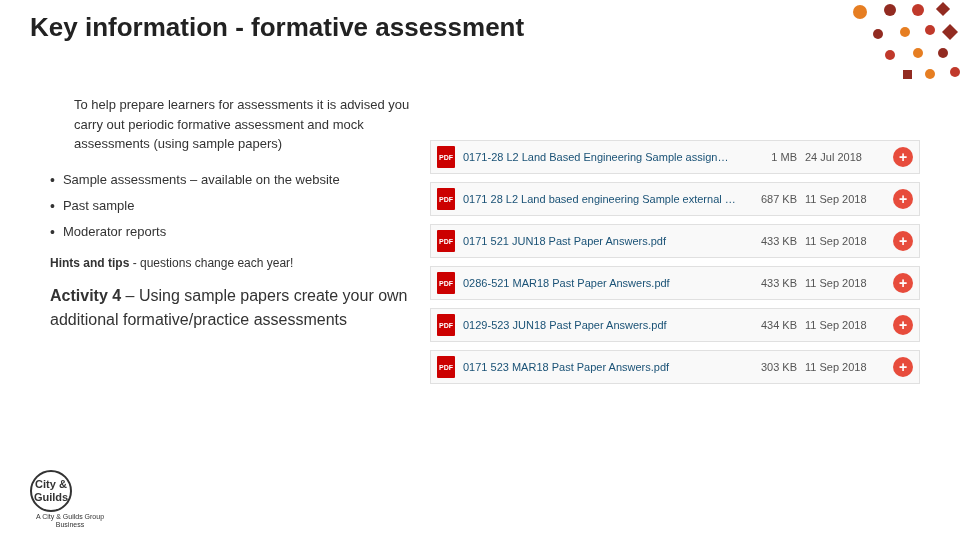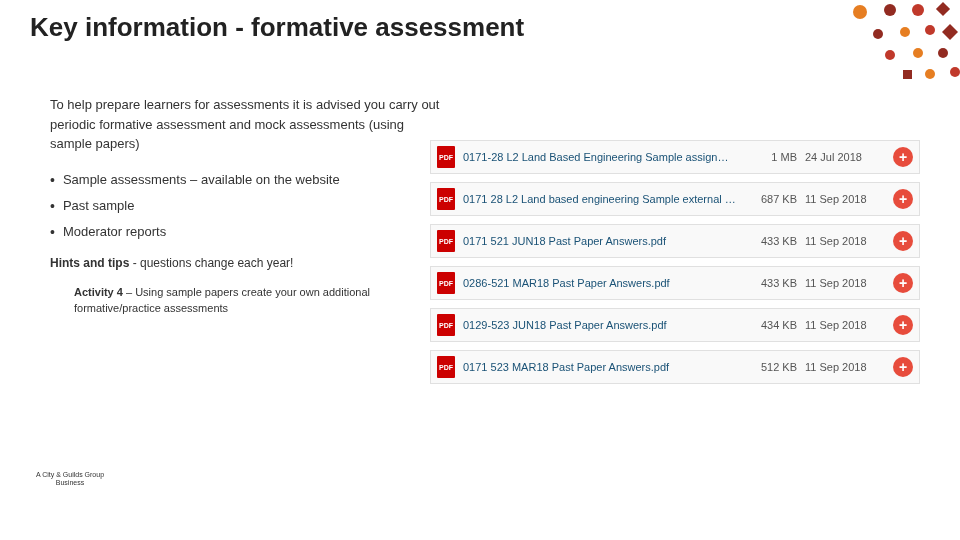--- a/index.html
+++ b/index.html
@@ -35,20 +35,21 @@
       top: 95px;
       left: 50px;
       width: 390px;
     }
 
     .intro-text {
       font-size: 13px;
       color: #333;
       line-height: 1.5;
       margin-bottom: 18px;
+      margin-left: 24px;
     }
 
     .bullet-list {
       list-style: none;
       margin-bottom: 16px;
     }
 
     .bullet-list li {
       font-size: 13px;
       color: #333;
@@ -68,24 +69,23 @@
       font-size: 12px;
       color: #333;
       margin-bottom: 14px;
     }
 
     .hints-tips strong {
       font-weight: bold;
     }
 
     .activity {
-      font-size: 11px;
+      font-size: 16px;
       color: #333;
       line-height: 1.5;
-      margin-left: 24px;
     }
 
     .activity strong {
       font-weight: bold;
     }
 
     
     .file-list {
       position: absolute;
       top: 140px;
@@ -277,21 +277,28 @@
     <div class="file-row">
       <div class="file-icon">PDF</div>
       <span class="file-name">0129-523 JUN18 Past Paper Answers.pdf</span>
       <span class="file-size">434 KB</span>
       <span class="file-date">11 Sep 2018</span>
       <div class="file-add-btn">+</div>
     </div>
     <div class="file-row">
       <div class="file-icon">PDF</div>
       <span class="file-name">0171 523 MAR18 Past Paper Answers.pdf</span>
-      <span class="file-size">512 KB</span>
+      <span class="file-size">303 KB</span>
       <span class="file-date">11 Sep 2018</span>
       <div class="file-add-btn">+</div>
     </div>
   </div>
 
 <div class="logo">
+  <div class="logo-inner">
+    <div class="logo-circle">
+      <div>
+        <div class="logo-text-cg">City &amp;<br>Guilds</div>
+      </div>
+    </div>
+  </div>
   <div class="logo-text-sub">A City &amp; Guilds Group Business</div>
 </div>
 
 </body></html>

